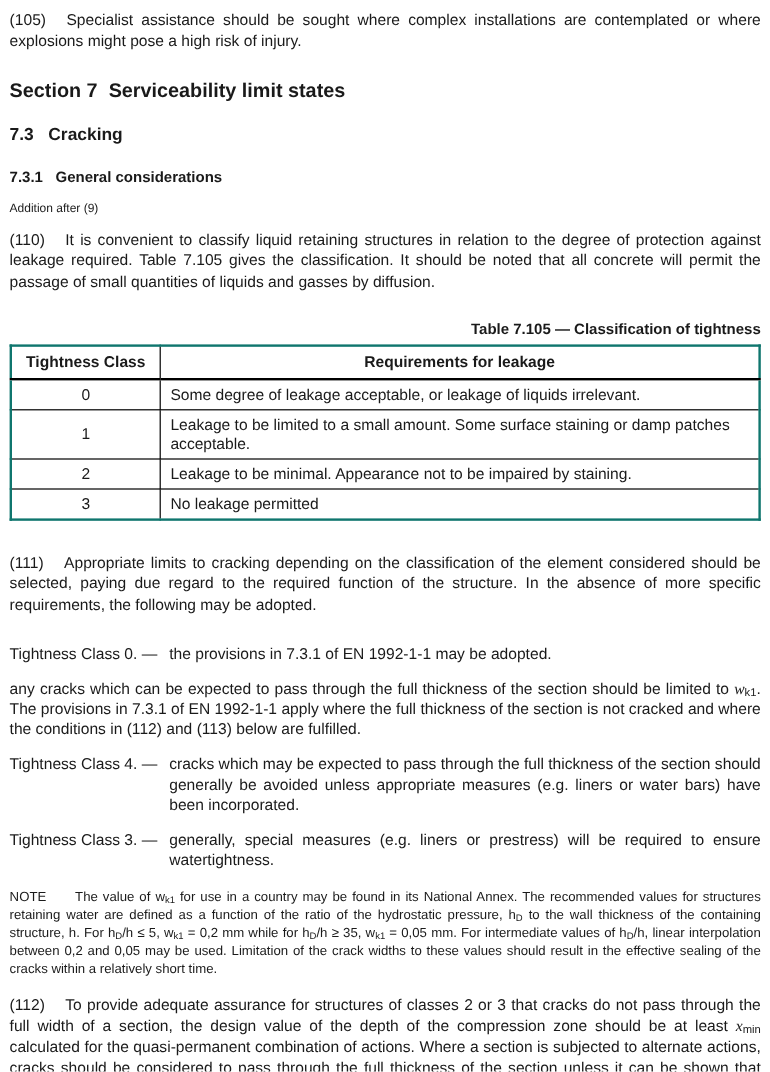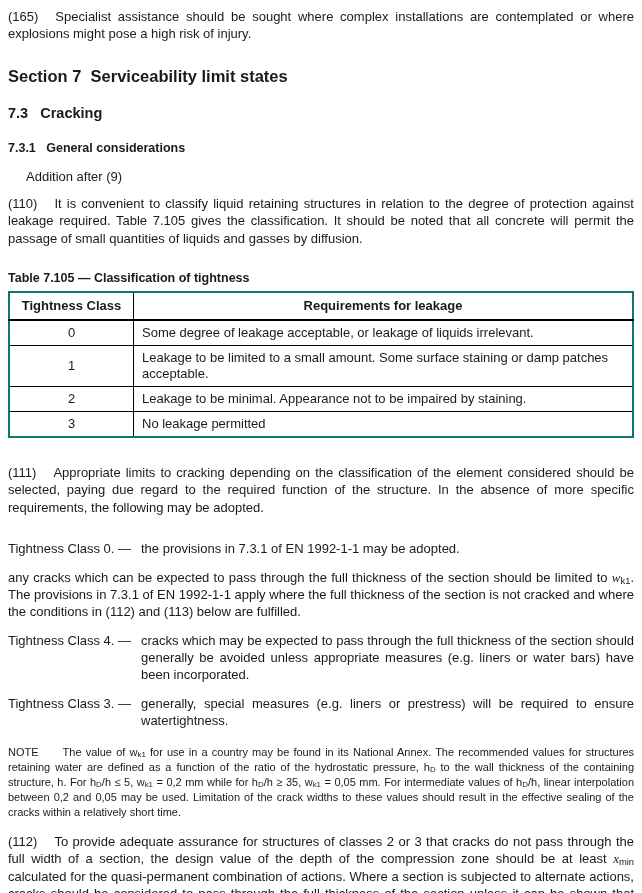--- a/index.html
+++ b/index.html
@@ -13,24 +13,24 @@
 
   p.body {
     font-size: 13px; line-height: 17.4px;
     text-align: justify; margin: 0 0 24px 0;
   }
   .pnum { padding-right: 17px; }
 
   h1.sec  { font-size: 16.5px; font-weight: bold; margin: 0 0 19px 0; white-space: pre-wrap; }
   h2.sub  { font-size: 14.5px; font-weight: bold; margin: 0 0 20px 0; white-space: pre-wrap; }
   h3.ssub { font-size: 12.5px; font-weight: bold; margin: 0 0 14px 0; white-space: pre-wrap; }
-  p.addition { font-size: 13px; margin: 0 0 11px 18px; }
+  p.addition { font-size: 10px; margin: 0 0 11px 0; }
 
   p.table-title {
-    font-size: 12.5px; font-weight: bold; text-align: left;
+    font-size: 12.5px; font-weight: bold; text-align: right;
     margin: 17px 0 6px 0;
   }
   table.tight {
     width: 100%; border-collapse: collapse;
     border: 2px solid #0f766e;
     font-size: 13px; line-height: 16px;
     margin: 0 0 26px 0;
   }
   table.tight th {
     border: 1px solid #000; border-bottom: 2px solid #000;
@@ -55,21 +55,21 @@
   .var { font-family: "Liberation Serif", serif; font-style: italic; }
   sub { font-size: 0.72em; line-height: 0; vertical-align: -0.18em; }
 
   p.last { margin-bottom: 0; }
 </style>
 </head>
 <body>
 
 <div class="page">
 
-  <p class="body"><span class="pnum">(165)</span><span>Specialist assistance should be sought where complex installations are contemplated or where explosions might pose a high risk of injury.</span></p>
+  <p class="body"><span class="pnum">(105)</span><span>Specialist assistance should be sought where complex installations are contemplated or where explosions might pose a high risk of injury.</span></p>
 
   <h1 class="sec">Section 7  Serviceability limit states</h1>
 
   <h2 class="sub">7.3   Cracking</h2>
 
   <h3 class="ssub">7.3.1   General considerations</h3>
 
   <p class="addition">Addition after (9)</p>
 
   <p class="body"><span class="pnum">(110)</span><span>It is convenient to classify liquid retaining structures in relation to the degree of protection against leakage required. Table 7.105 gives the classification. It should be noted that all concrete will permit the passage of small quantities of liquids and gasses by diffusion.</span></p>

